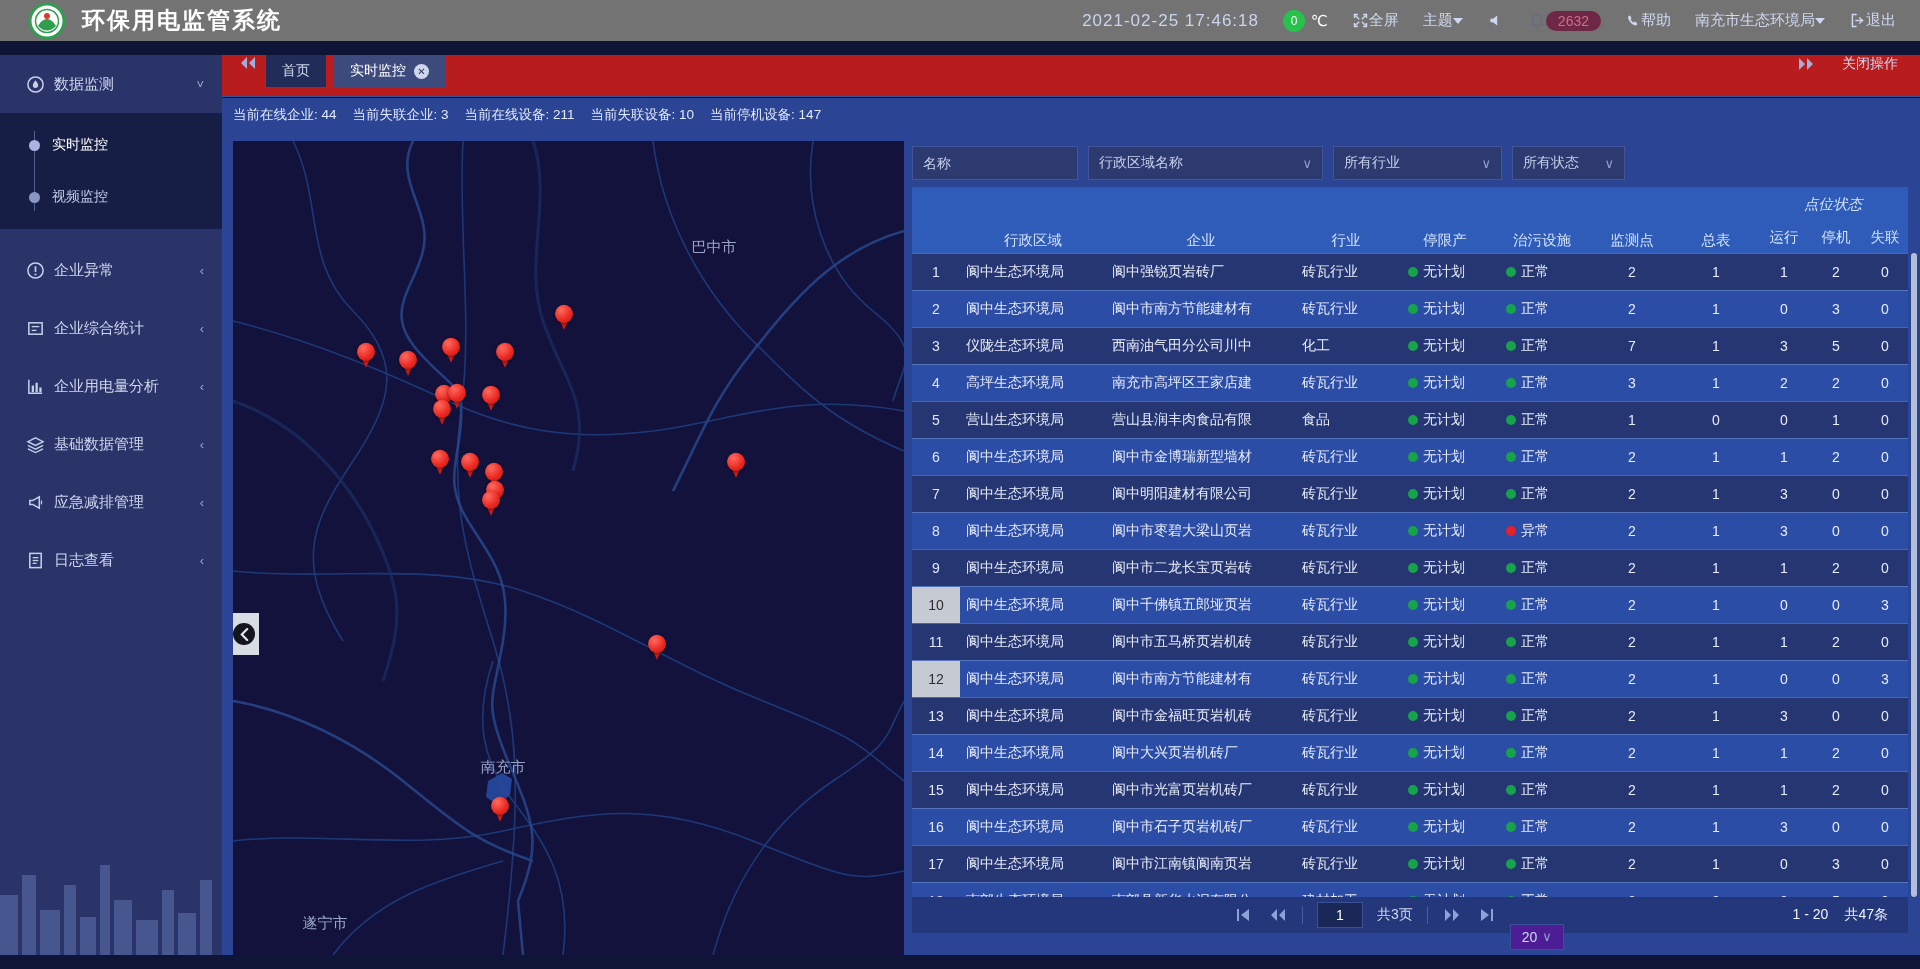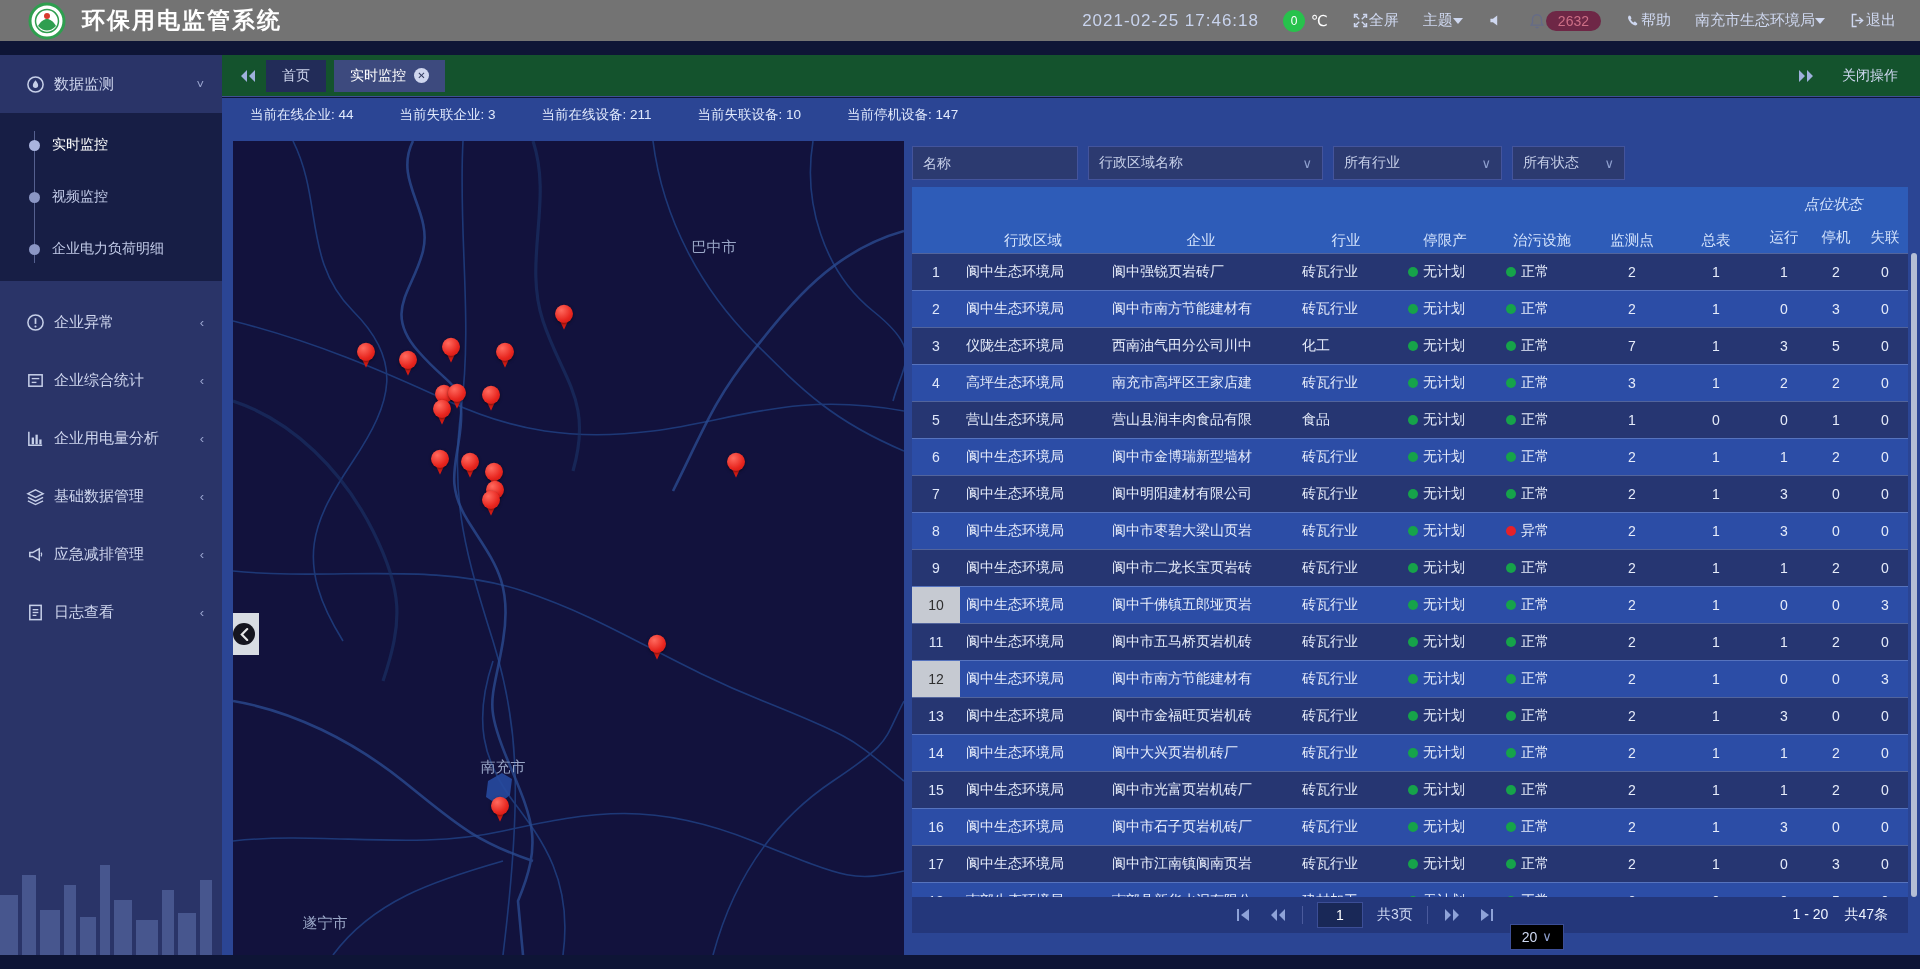--- a/index.html
+++ b/index.html
@@ -31,31 +31,31 @@
   .sub-item { height:52px; display:flex; align-items:center; position:relative; color:#c2cbe8; font-size:14px; cursor:pointer; }
   .sub-item .dot { position:absolute; left:29px; width:11px; height:11px; border-radius:50%; background:#8b96c4; }
   .sub-item .slabel { position:absolute; left:52px; white-space:nowrap; }
   .sub-item.active { color:#ffffff; }
   .sub-item.active .dot { background:#aab4de; }
   .menu-group { margin-top:12px; }
   .skyline { position:absolute; left:0; bottom:0; width:222px; height:130px; opacity:.35; }
 
   
   .main { position:absolute; left:222px; top:55px; width:1698px; height:900px; }
-  .tabbar { position:relative; height:42px; background:#14532d; border-bottom:1px solid #3f4f93; display:flex; align-items:center; }
+  .tabbar { position:relative; height:42px; background:#b91c1c; border-bottom:1px solid #3f4f93; display:flex; align-items:flex-start; }
   .tab-scroll-left { margin-left:16px; color:#9fb0dd; }
   .tab { height:32px; margin-left:8px; padding:0 16px; display:flex; align-items:center; gap:8px; font-size:14px; color:#cfd6ee; background:#222c58; cursor:pointer; }
   .tab.active { background:#3d4a7e; color:#fff; }
   .tab-close { width:15px; height:15px; border-radius:50%; background:#cfd6ee; color:#30395f; font-size:10px; line-height:15px; text-align:center; font-weight:bold; }
   .tabbar-right { margin-left:auto; display:flex; align-items:center; gap:26px; padding-right:22px; font-size:14px; color:#cfd8f0; }
 
   .content { position:absolute; left:0; top:43px; width:1698px; height:857px; background:#2b4594; }
 
   
-  .stats { position:absolute; left:28px; top:8px; display:flex; gap:46px; font-size:13.5px; color:#e2eafd; }
+  .stats { position:absolute; left:11px; top:8px; display:flex; gap:16px; font-size:13.5px; color:#e2eafd; }
   .stat-item { white-space:nowrap; }
 
   
   .map { position:absolute; left:11px; top:43px; width:671px; height:814px; background:#12123d; overflow:hidden;padding-left:20px; }
   .map svg.maplines { position:absolute; left:0; top:0; }
   .city-label { position:absolute; color:#9aa7c7; font-size:15px; transform:translate(-50%,-50%); white-space:nowrap; }
   .pin { position:absolute; width:20px; height:27px; transform:translate(-50%,-60%); }
   .pin .head { position:absolute; left:1px; top:0; width:18px; height:18px; border-radius:50%; background:radial-gradient(circle at 35% 30%, #ff6a5e, #e8261f 60%, #c21511); box-shadow:0 1px 3px rgba(0,0,0,.5); }
   .pin .tail { position:absolute; left:5px; top:14px; width:0; height:0; border-left:5px solid transparent; border-right:5px solid transparent; border-top:11px solid #d31c15; }
   .map-collapse { position:absolute; left:-4px; top:472px; width:30px; height:42px; background:#d8dce3; display:flex; align-items:center; justify-content:center; cursor:pointer; }
@@ -89,21 +89,21 @@
   .dot-green { background:#16a34a; }
   .dot-red { background:#e62129; }
   .vscroll { position:absolute; right:-9px; top:66px; width:6px; height:644px; background:#cdd3e0; border-radius:3px; opacity:.85; }
 
   
   .pager { height:36px; background:#24377b; display:flex; align-items:center; font-size:14px; color:#cfd9f2; padding:0 12px; }
   .pager .navs { margin-left:auto; display:flex; align-items:center; gap:14px; }
   .pg-ico { width:20px; height:16px; cursor:pointer; }
   .pg-div { width:1px; height:18px; background:#4a5a9c; }
   .pg-input { width:46px; height:26px; background:#192857; border:1px solid #3c4e96; color:#fff; text-align:center; font-size:14px; }
-  .pg-size { width:54px; height:26px; background:#000000; border:1px solid #3c4e96; color:#cfd9f2; display:flex; align-items:center; justify-content:center; gap:5px; cursor:pointer;margin-top:43px; }
+  .pg-size { width:54px; height:26px; background:#4c1d95; border:1px solid #3c4e96; color:#cfd9f2; display:flex; align-items:center; justify-content:center; gap:5px; cursor:pointer;margin-top:43px; }
   .pager .range { margin-left:auto; display:flex; gap:16px; color:#eef3ff; padding-right:8px; }
 
   .bottomstrip { position:absolute; left:0; top:955px; width:1920px; height:14px; background:#0e1536; }
 </style>
 </head>
 <body>
 
 <svg width="0" height="0" style="position:absolute">
   <defs>
     <symbol id="i-data-monitor" viewBox="0 0 20 20">
@@ -251,24 +251,20 @@
         <div class="sub-item active">
           <span class="dot"></span>
           <span class="slabel">实时监控</span>
         </div>
 
         <div class="sub-item alt">
           <span class="dot"></span>
           <span class="slabel">视频监控</span>
         </div>
 
-        <div class="sub-item">
-          <span class="dot"></span>
-          <span class="slabel">企业电力负荷明细</span>
-        </div>
       </div>
   </div>
   <div class="menu-group">
 
       <div class="menu-item">
         <span class="mi"><svg width="19" height="19" style="color:#c6cfe8">
             <use href="#i-alert-circle"></use>
           </svg></span>
         <span class="mlabel">企业异常</span>
         <span class="chev">‹</span>

